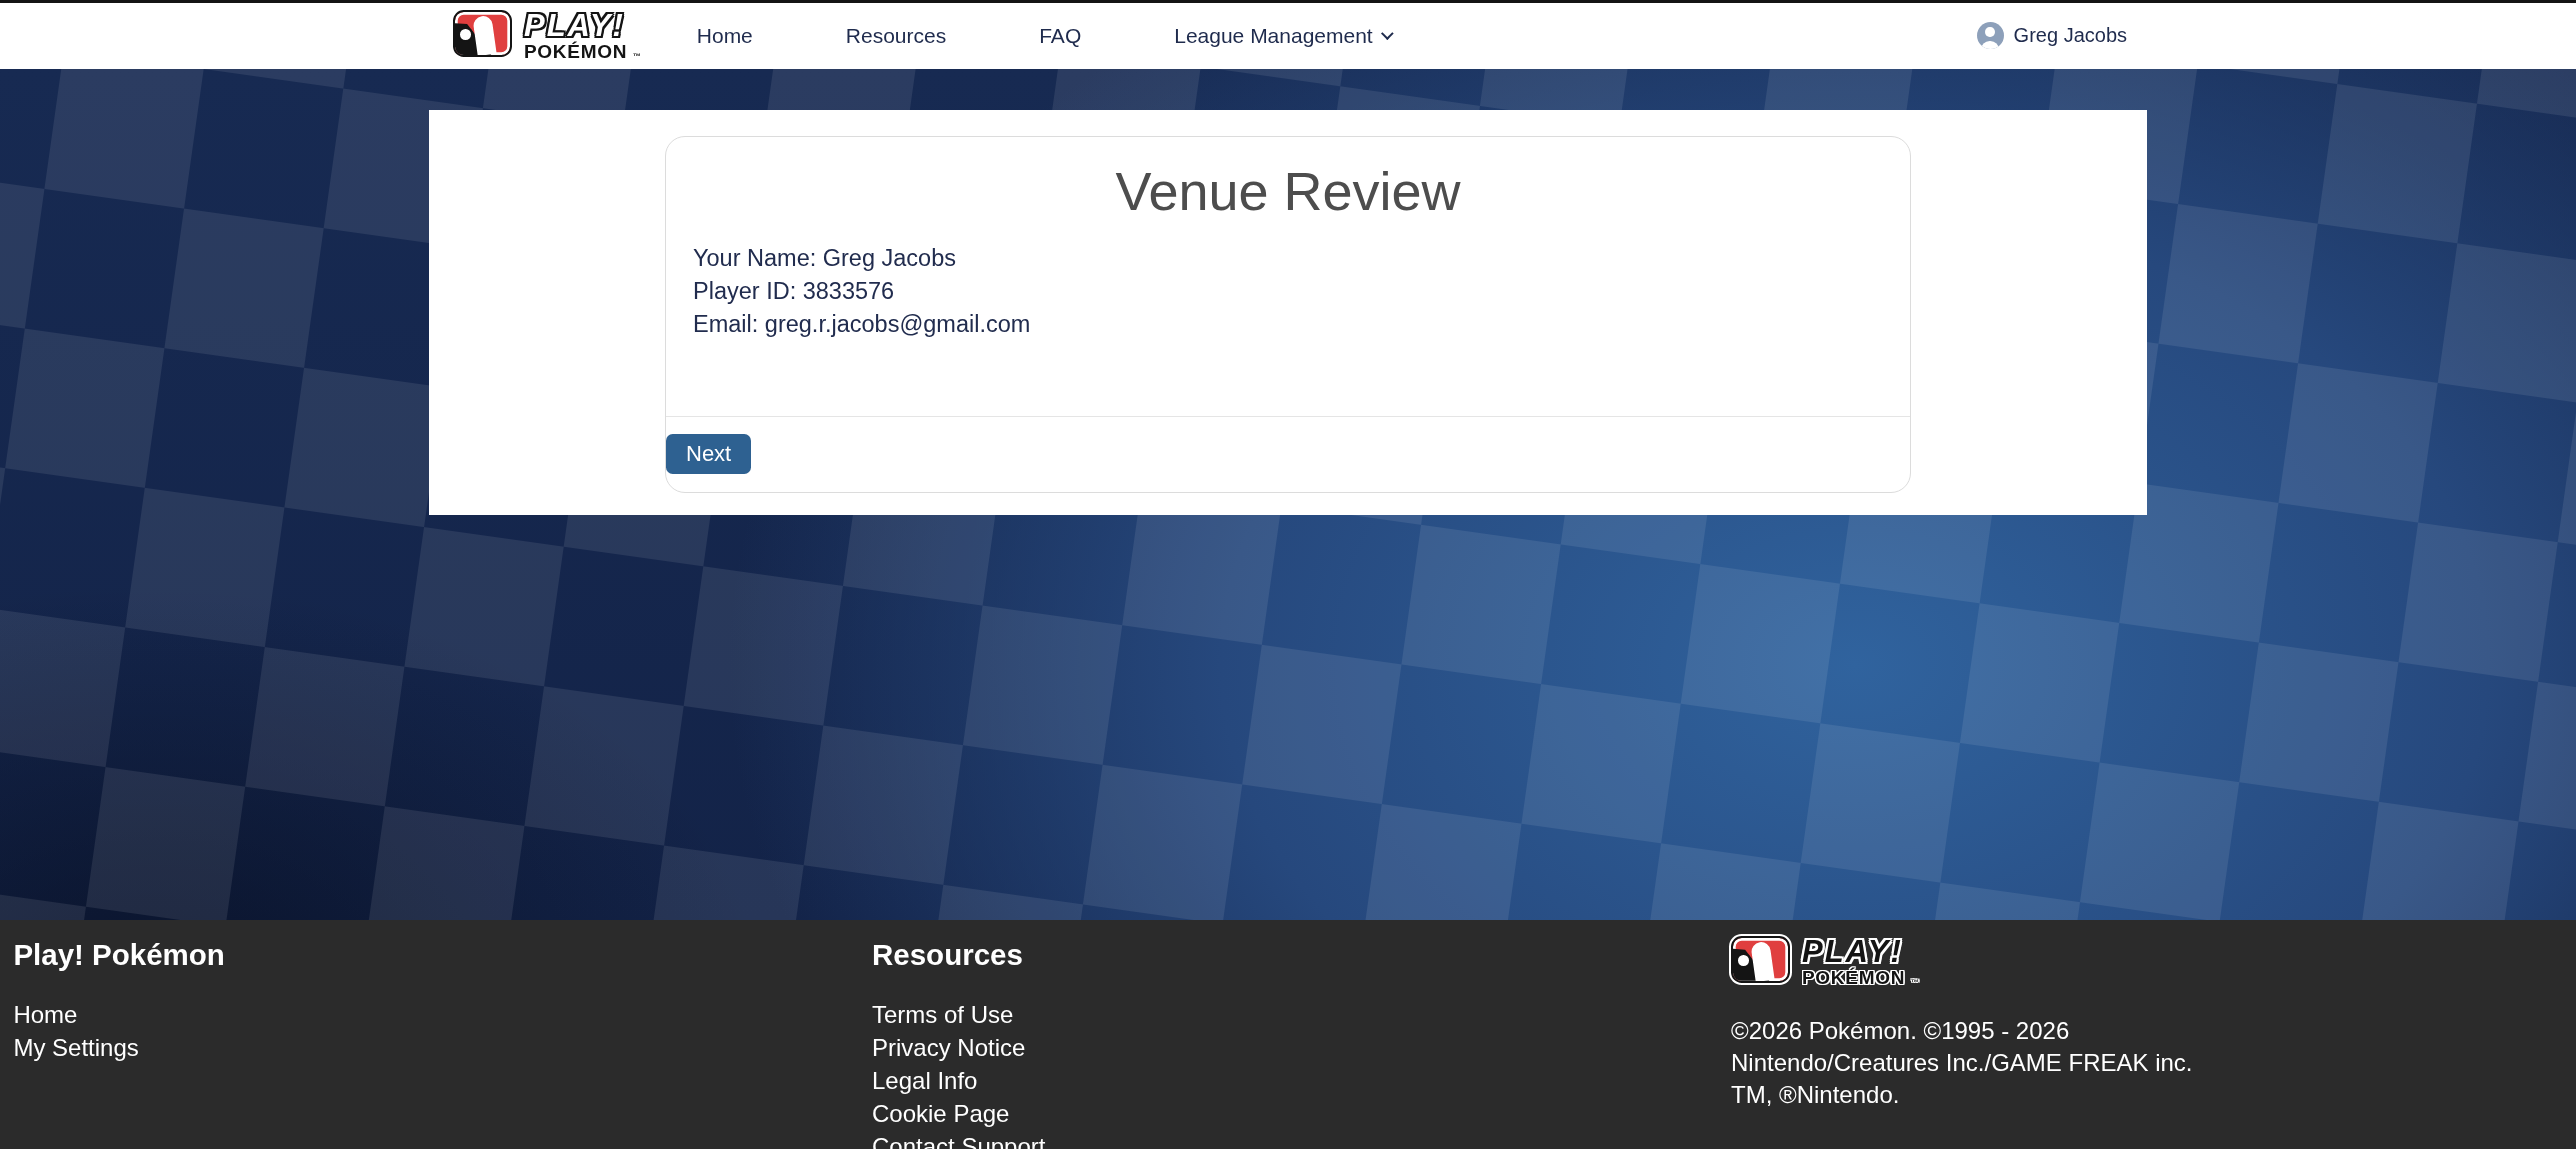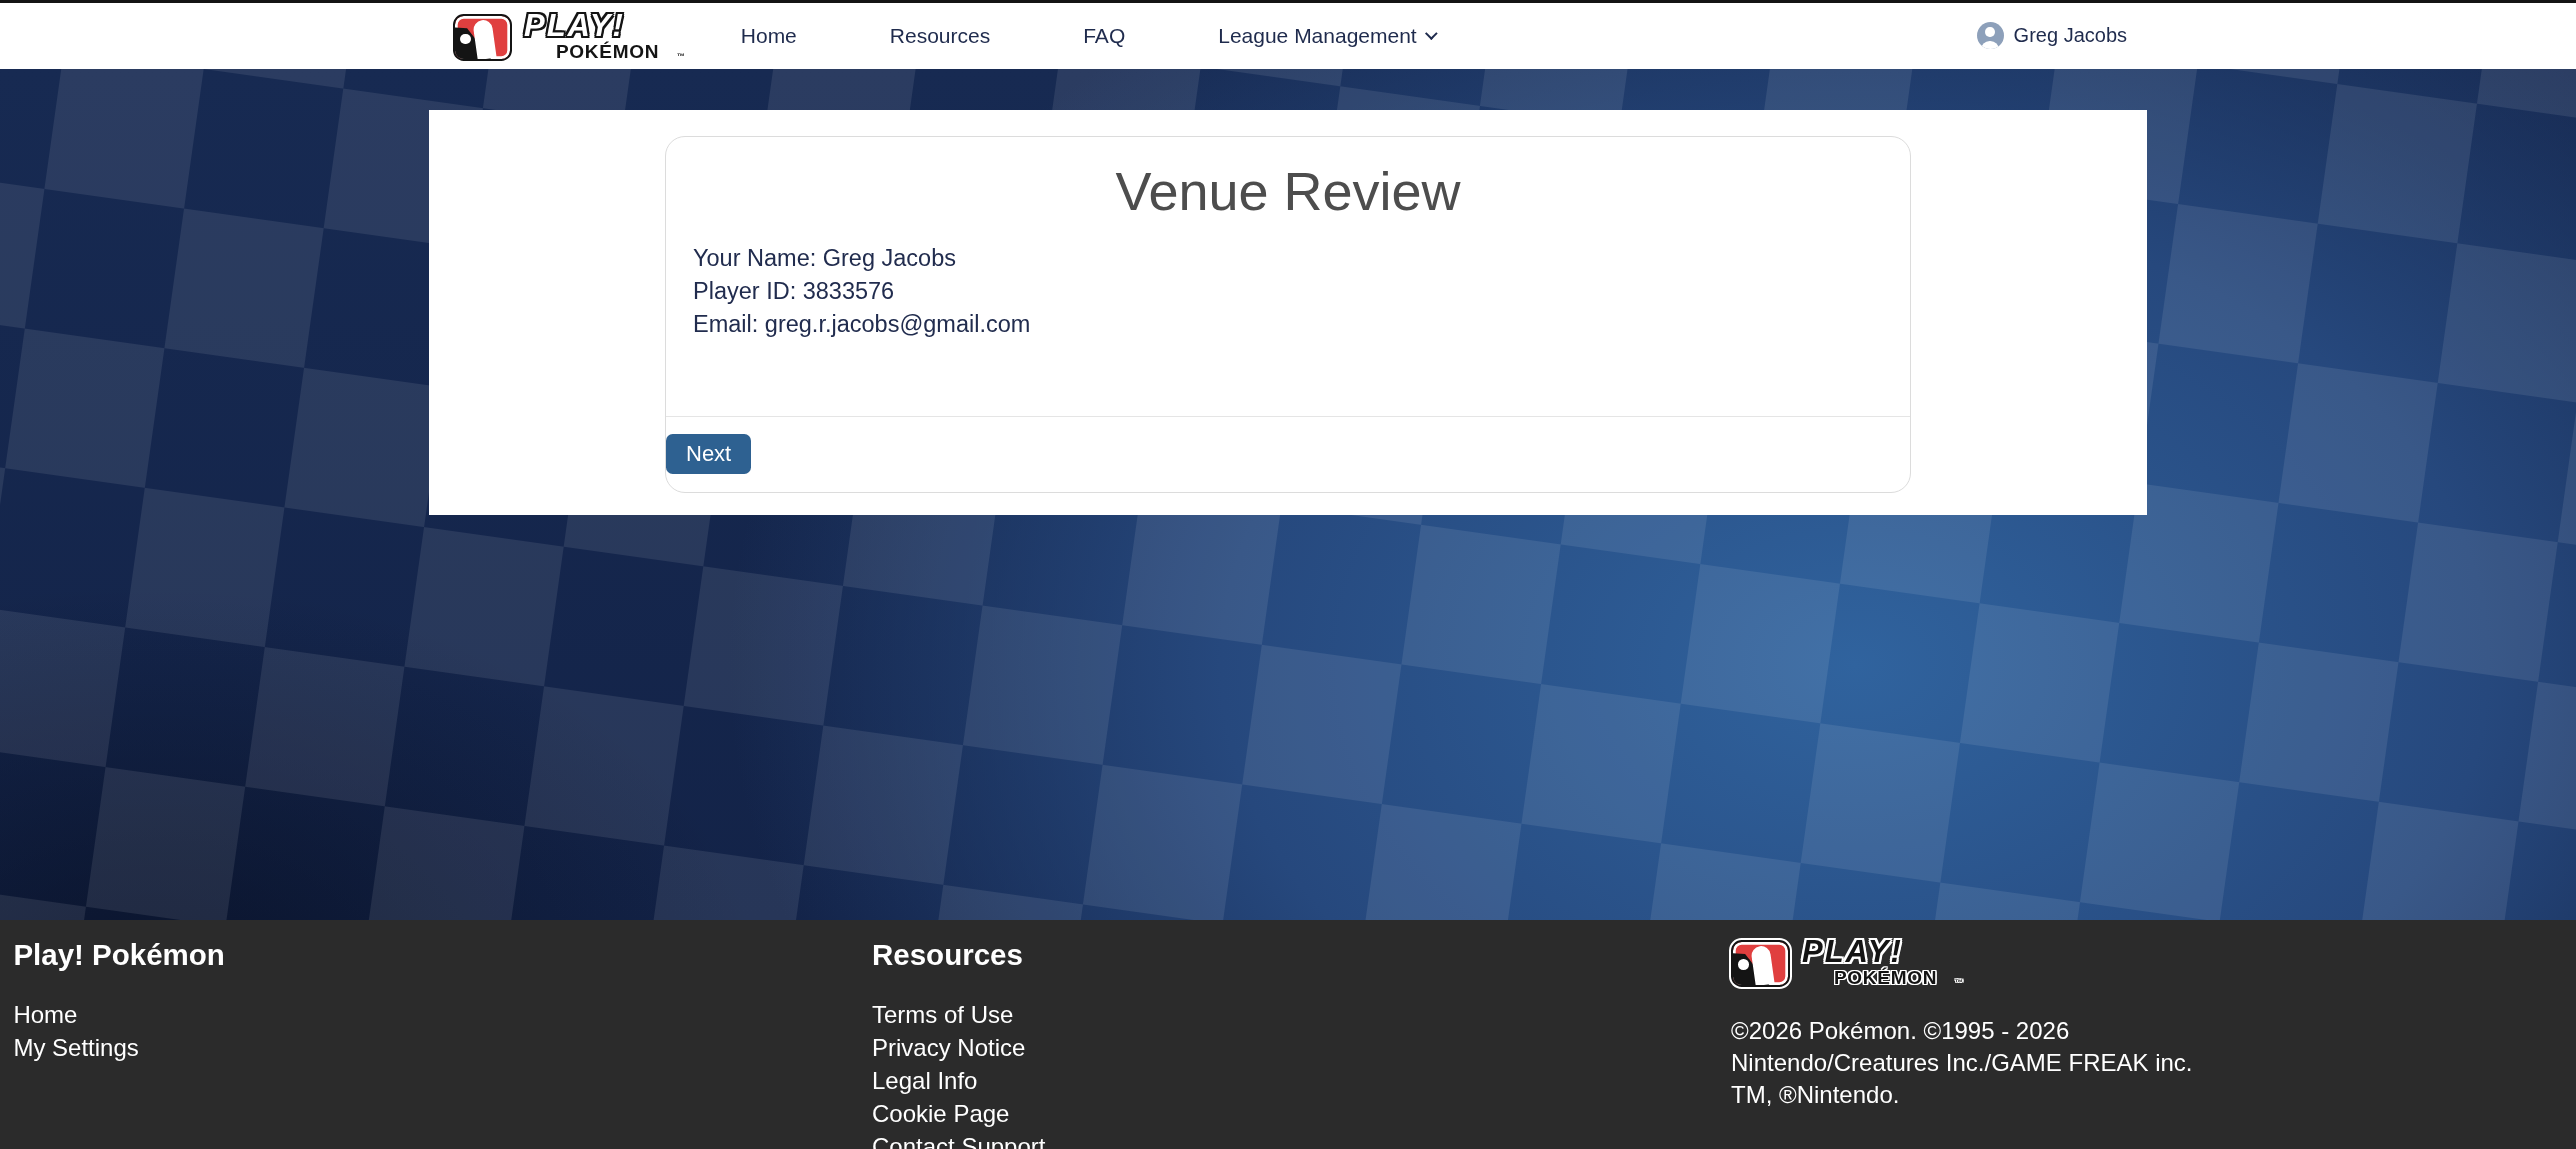--- a/index.html
+++ b/index.html
@@ -6,38 +6,38 @@
   html,body { width:2576px; height:1149px; overflow:hidden;
               font-family:"Liberation Sans", sans-serif; background:#fff; }
 
   
   .top-strip { height:2.7px; background:#141414; }
 
   
   .header { height:66px; background:#fff; display:flex; align-items:center;
             padding-left:453px; padding-right:449px; position:relative; z-index:5; }
 
-  .logo { display:flex; align-items:flex-end; gap:12px; cursor:pointer; }
+  .logo { display:flex; align-items:flex-start; gap:12px; cursor:pointer; }
   .badge { position:relative; width:59px; height:47px; background:#e03f3f;
            border:2.7px solid #141414; border-radius:10.7px;
            box-shadow: inset 0 0 0 2.7px #fff; overflow:hidden; flex:none; }
   .badge .wedge { position:absolute; inset:0; background:#141414;
                   clip-path:polygon(0% 26%, 22% 28%, 66% 100%, 0% 100%); }
   .badge .ball { position:absolute; left:5.4px; top:17.4px; width:10.7px; height:10.7px;
                  background:#fff; border-radius:50%; box-shadow:0 0 0 2px #141414; }
   .badge .fig { position:absolute; left:20px; top:4px; width:19px; height:39px;
                 background:#fff; border-radius:10.7px 10.7px 1.3px 1.3px; transform:rotate(-8deg); }
   .logo-text { display:flex; flex-direction:column; line-height:1; }
   .logo-play { font-size:31px; font-weight:900; font-style:italic; letter-spacing:2px;
                color:#fff;
                text-shadow:-2px -2px 0 #141414, 2px -2px 0 #141414, -2px 2px 0 #141414,
                             2px 2px 0 #141414, -2px 0 0 #141414, 2px 0 0 #141414,
                             0 -2px 0 #141414, 0 2px 0 #141414; }
   .logo-poke { font-size:19px; font-weight:900; letter-spacing:0.7px; color:#141414; margin-top:1.3px;
-               display:flex; align-items:flex-end; gap:18px;margin-left:32px; }
+               display:flex; align-items:flex-end; gap:6px; }
   .logo-tm { font-size:8px; font-weight:700; }
 
   .nav { display:flex; align-items:center; gap:93px; margin-left:55px;
          font-size:21px; color:#1f2b4d; }
   .nav-item { cursor:pointer; display:flex; align-items:center; }
   .chev { display:inline-block; width:8.7px; height:8.7px; border-right:2px solid #1f2b4d;
           border-bottom:2px solid #1f2b4d; transform:rotate(45deg); margin-left:10.7px;
           margin-top:-5.4px; }
 
   .user { margin-left:auto; display:flex; align-items:center; gap:10px; cursor:pointer; }

